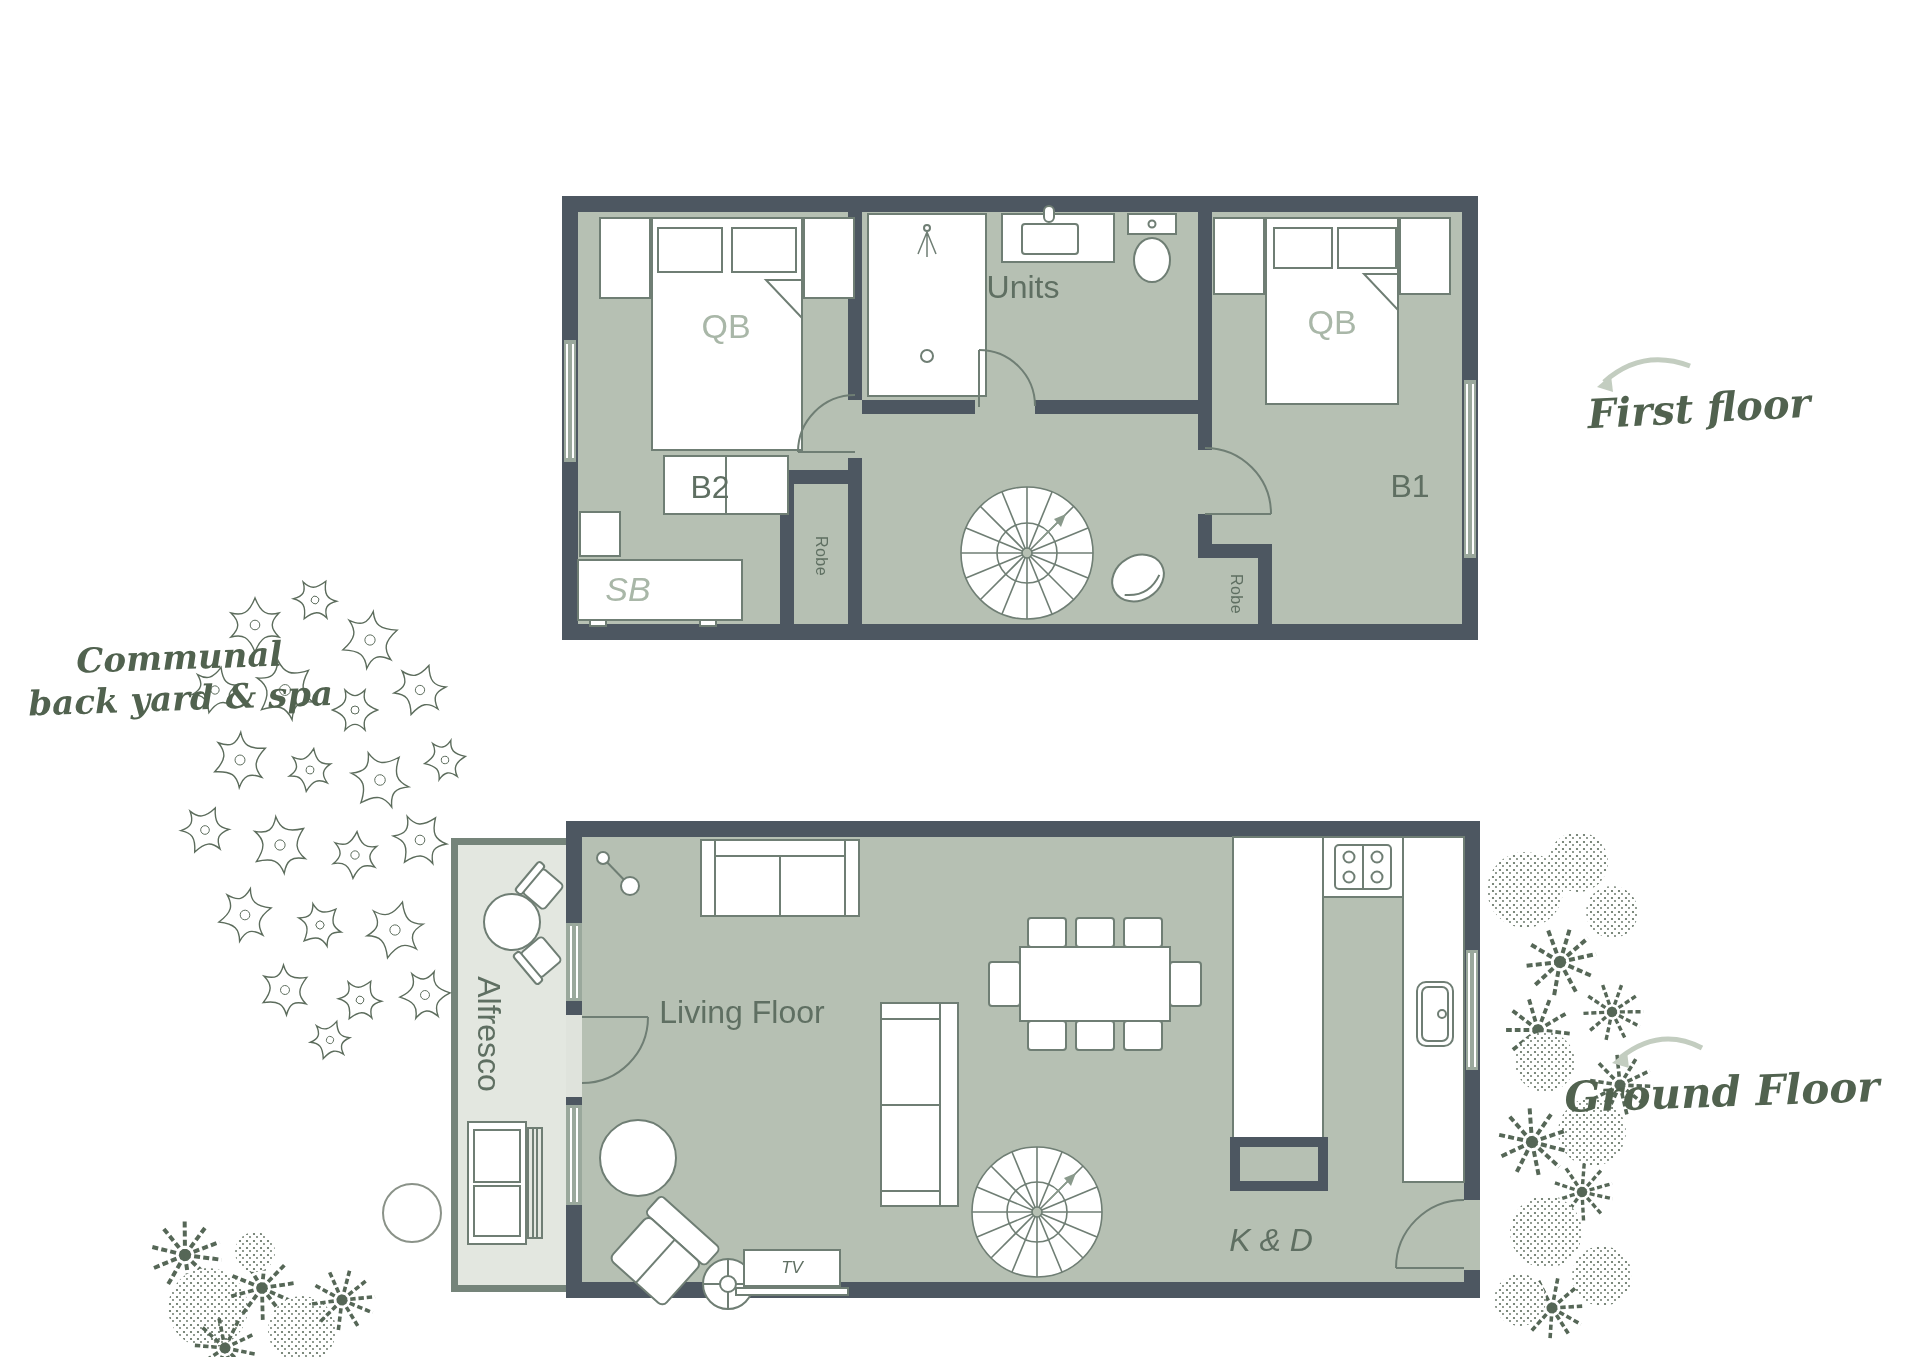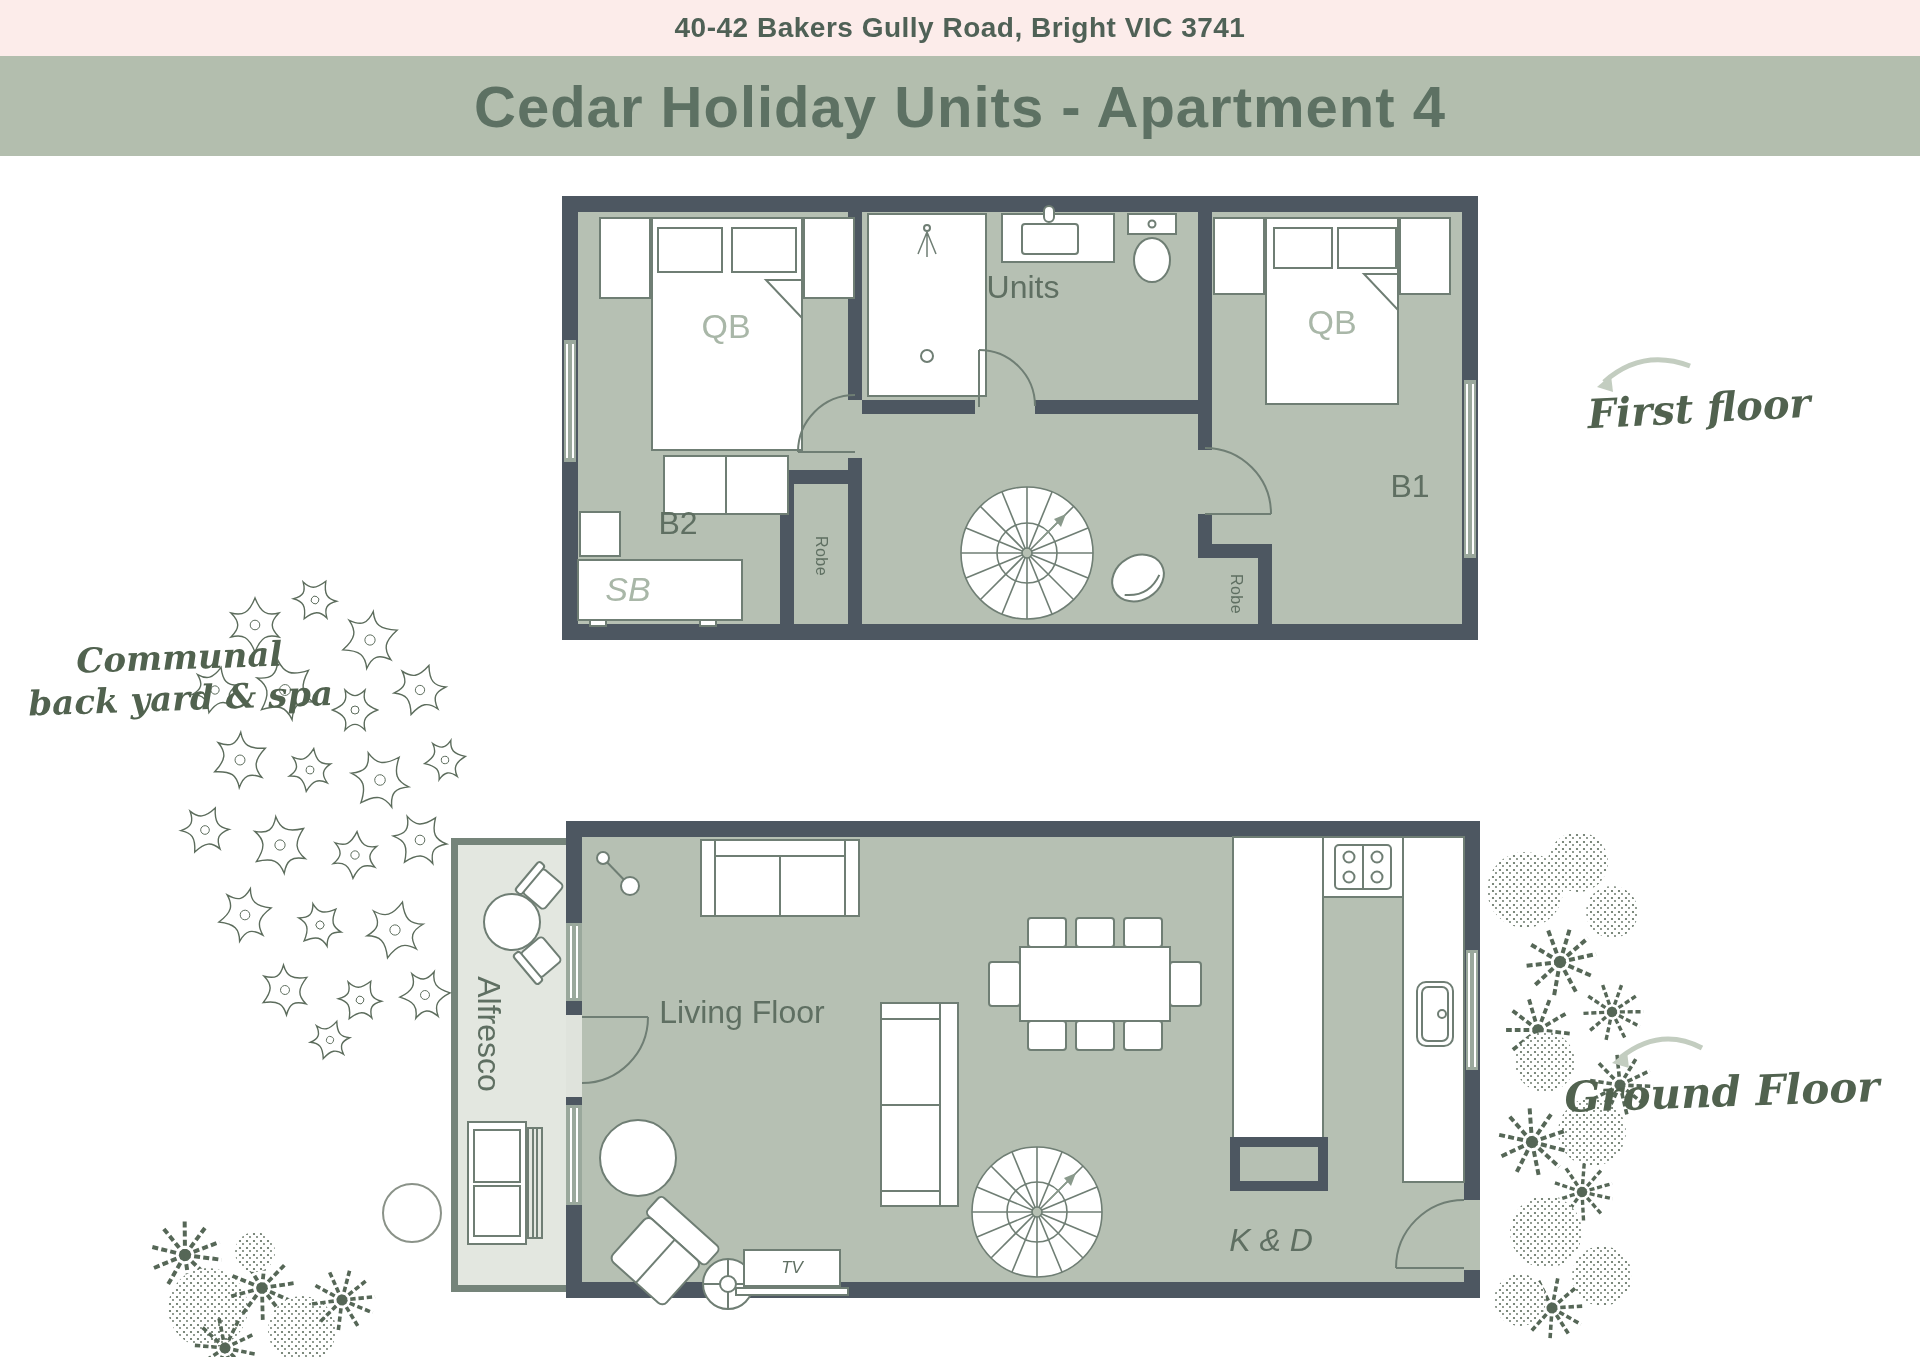--- a/index.html
+++ b/index.html
@@ -21,26 +21,20 @@
   .script{font-family:"DejaVu Serif", serif;font-style:italic;font-weight:bold;color:#51624f;}
   .script.ff{font-size:40px;transform:translate(-50%,-50%) rotate(-3deg);}
   .script.gf{font-size:42px;transform:translate(-50%,-50%) rotate(-2deg);}
   .script.yard{font-size:34px;text-align:center;line-height:1.2;transform:translate(-50%,-50%) rotate(-2deg);}
 </style>
 </head>
 <body>
 
 <div id="canvas">
 
-  <div class="bar" id="address-bar">
-    <div class="txt">40-42 Bakers Gully Road, Bright VIC 3741</div>
-  </div>
-  <div class="bar" id="title-bar">
-    <div class="txt">Cedar Holiday Units - Apartment 4</div>
-  </div>
 
   <svg id="plan" width="1920" height="1357" viewBox="0 0 1920 1357">
     <defs>
       <pattern id="dots" width="7" height="7" patternUnits="userSpaceOnUse">
         <rect width="7" height="7" fill="#ffffff"></rect>
         <circle cx="2" cy="2" r="1.1" fill="#5c6c5c"></circle>
         <circle cx="5" cy="5" r="0.9" fill="#5c6c5c"></circle>
       </pattern>
       <symbol id="flower" viewBox="-10 -10 20 20">
         <path d="M0,-9 C2,-4 4,-3 8,-4 C5,-1 5,1 8,4 C4,3 2,4 0,9 C-2,4 -4,3 -8,4 C-5,1 -5,-1 -8,-4 C-4,-3 -2,-4 0,-9 Z" fill="#ffffff" stroke="#5c6c5c" stroke-width="1.4" vector-effect="non-scaling-stroke"></path>
@@ -363,21 +357,21 @@
     </g>
 
     <g fill="none" stroke="#c3cdc0" stroke-width="5">
       <path d="M1690,366 Q1642,348 1604,382"></path>
       <polygon points="1597,387 1611,375 1613,392" fill="#c3cdc0" stroke="none"></polygon>
       <path d="M1702,1048 Q1660,1026 1620,1058"></path>
       <polygon points="1612,1063 1627,1051 1629,1068" fill="#c3cdc0" stroke="none"></polygon>
     </g>
   </svg>
 
-  <div class="lbl room" style="left:678px;top:487px;margin-top:36px;">B2</div>
+  <div class="lbl room" style="left:710px;top:487px;">B2</div>
   <div class="lbl room" style="left:1023px;top:287px;">Units</div>
   <div class="lbl room" style="left:1410px;top:486px;">B1</div>
   <div class="lbl bedlbl light" style="left:726px;top:326px;">QB</div>
   <div class="lbl bedlbl light" style="left:1332px;top:322px;">QB</div>
   <div class="lbl bedlbl light" style="left:628px;top:589px;font-style:italic;">SB</div>
   <div class="lbl robe rot" style="left:821px;top:556px;">Robe</div>
   <div class="lbl robe rot" style="left:1236px;top:594px;">Robe</div>
 
   <div class="lbl room" style="left:742px;top:1012px;">Living Floor</div>
   <div class="lbl room rot" style="left:488px;top:1034px;">Alfresco</div>

